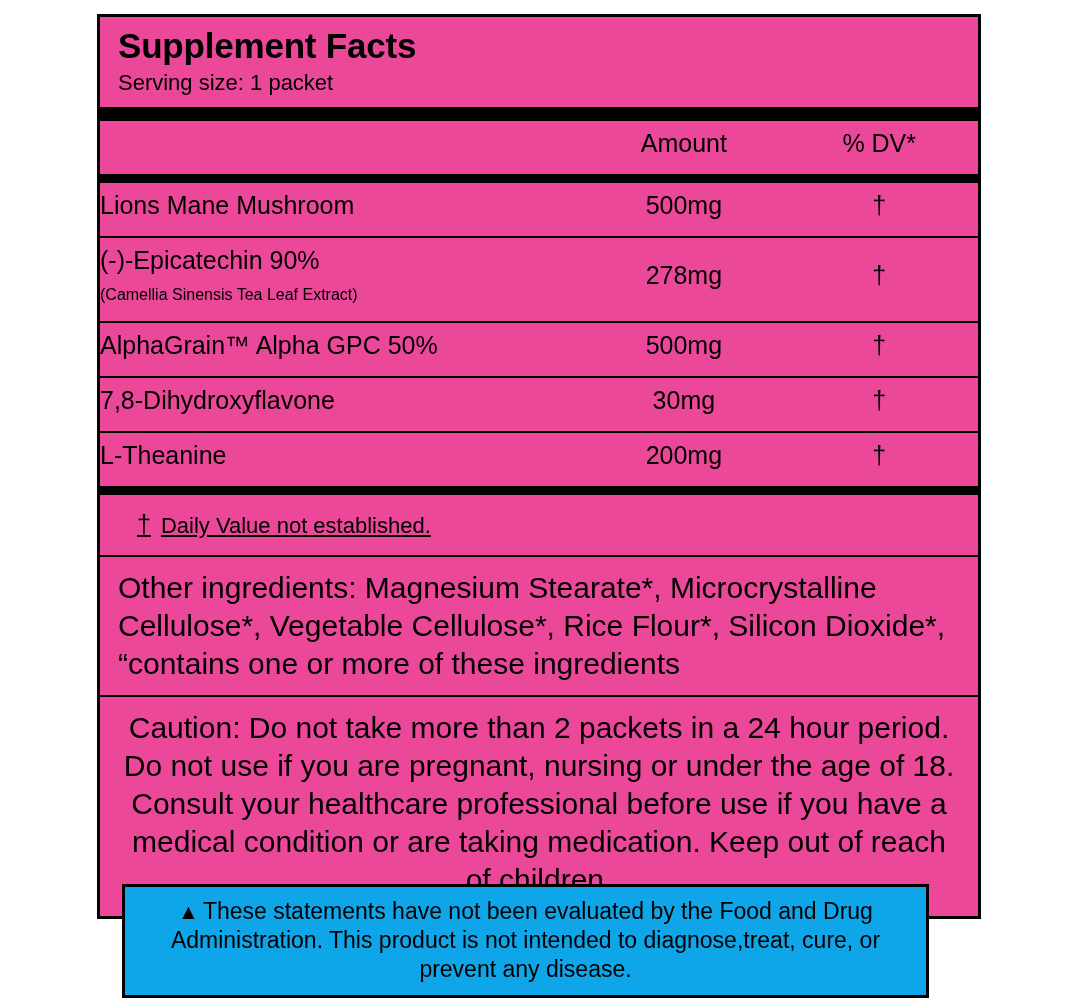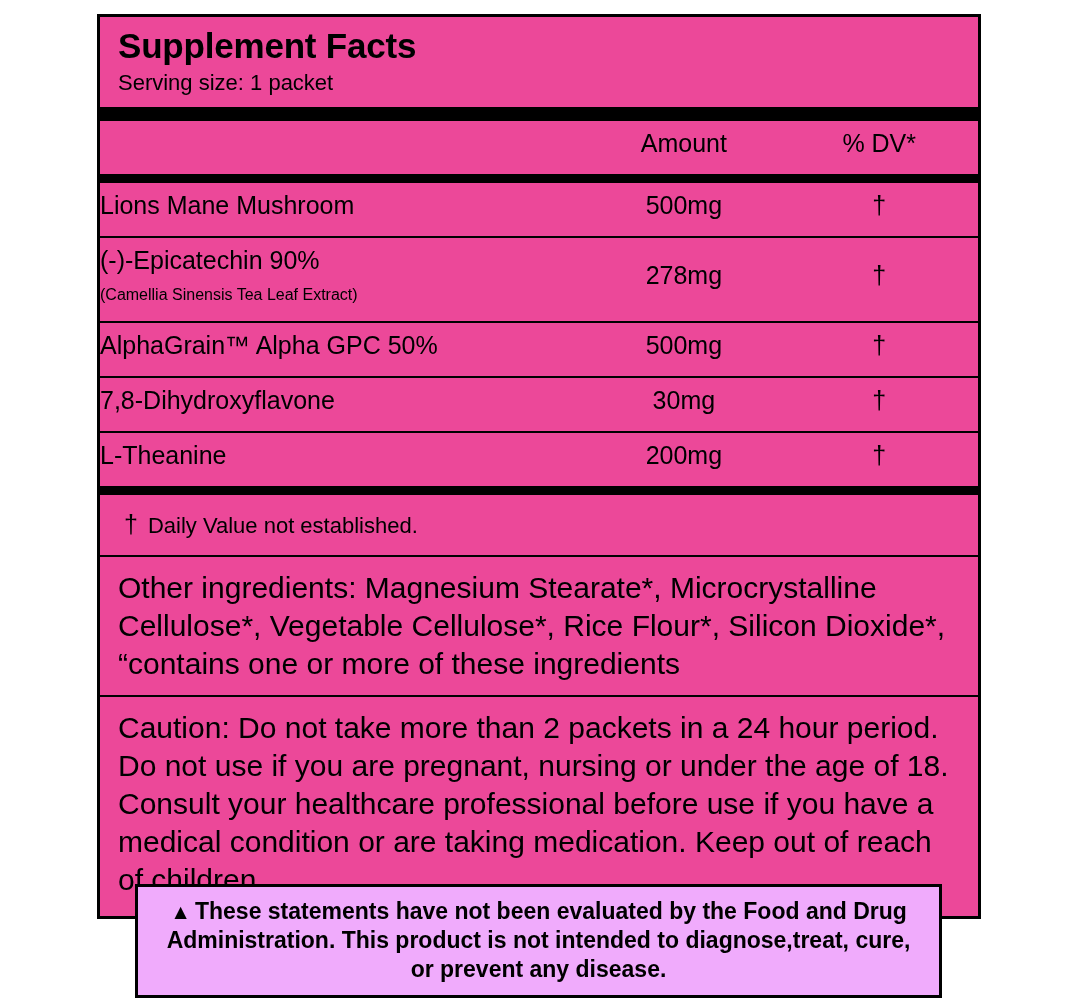--- a/index.html
+++ b/index.html
@@ -95,47 +95,47 @@
     font-size: 25px;
   }
 
   
   .note {
     padding: 12px 18px 13px 18px;
     font-size: 30px;
     line-height: 1.26;
     border-bottom: 2px solid #000;
   }
-  .note:last-child { border-bottom: none; }
+  .note:last-child { border-bottom: none; text-align: center; }
   .note.dv-note {
     font-size: 22px;
-    padding: 14px 18px 15px 24px;
+    padding: 14px 18px 15px 37px;
+    text-decoration: underline;
   }
   .note.dv-note .dg {
     font-size: 25px;
     margin-right: 10px;
   }
   .note.caution {
     padding-bottom: 18px;
   }
 
   
   .disclaimer {
     position: absolute;
-    left: 135px;
+    left: 122px;
     top: 884px;
     width: 807px;
     box-sizing: border-box;
     border: 3px solid #000;
-    background: #f0abfc;
+    background: #0ea5e9;
     padding: 10px 18px 12px 18px;
     text-align: center;
     font-size: 23px;
     line-height: 1.25;
-    font-weight: bold;
   }
   .tri {
     font-size: 21px;
     margin-right: 4px;
   }
 </style>
 </head>
 <body>
 
 <div class="panel">

